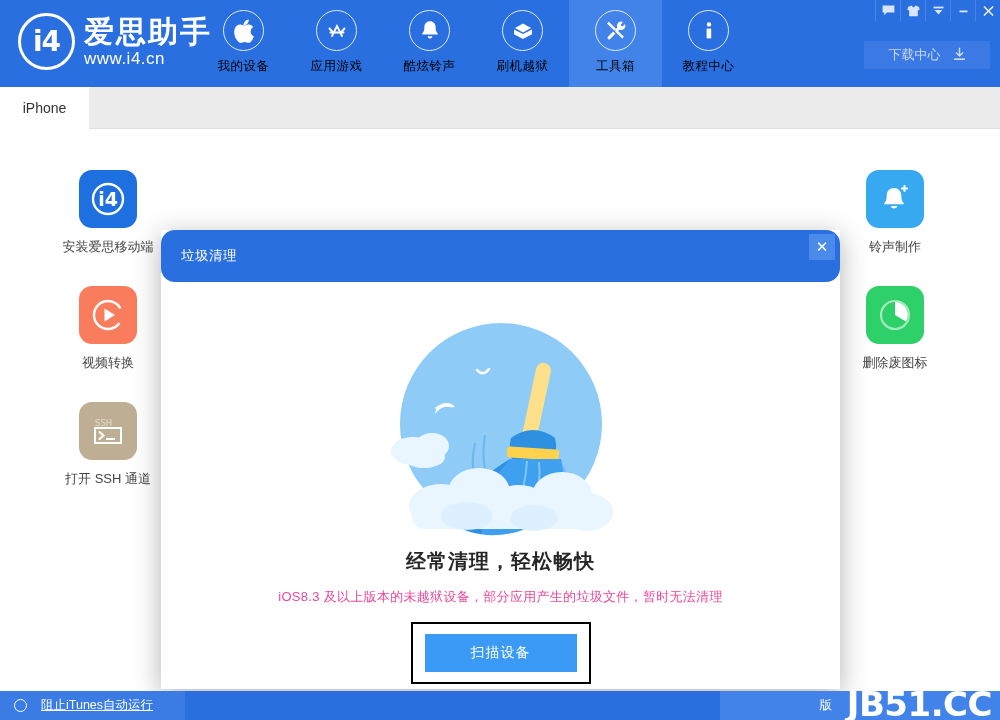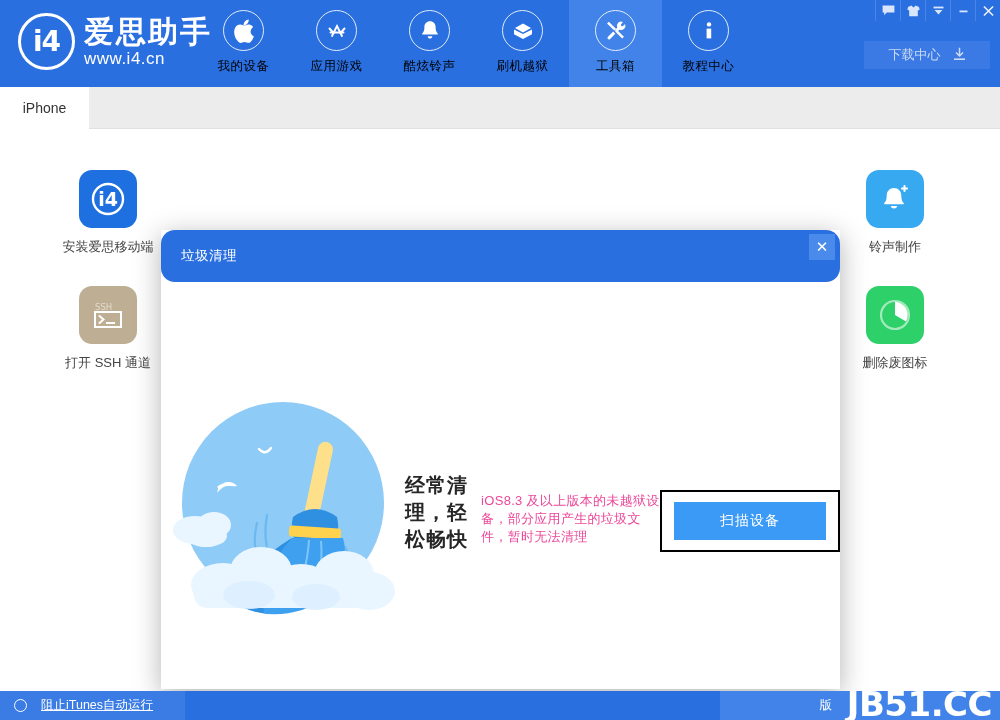--- a/index.html
+++ b/index.html
@@ -116,21 +116,21 @@
     display: flex; align-items: center; border-radius: 14px;
   }
   .modal-title { color: #ffffff; font-size: 13.5px; margin-left: 20px; letter-spacing: 0.5px; }
   .modal-close {
     position: absolute; right: 5px; top: 4px; width: 26px; height: 26px;
     background: #4a8aea; color: #ffffff;
     display: flex; align-items: center; justify-content: center;
     font-size: 15px; cursor: pointer;
   }
   .modal-body {
-    height: 423px; display: flex; flex-direction: row; align-items: center;
+    height: 423px; display: flex; flex-direction: column; align-items: center;
     padding-top: 38px;
   }
   .hero-title { font-size: 20px; color: #262626; font-weight: bold; letter-spacing: 1px; }
   .hero-sub { margin-top: 13px; font-size: 13px; color: #ec4899; letter-spacing: 0.3px; }
   .scan-wrap {
     margin-top: 16px; border: 2px solid #000000; padding: 10px 12px;
   }
   .scan-btn {
     width: 152px; height: 38px; background: #3a9af5; color: #ffffff;
     border: none; font-size: 14px; letter-spacing: 1px; cursor: pointer;
@@ -304,20 +304,29 @@
       <div class="tool-item">
         <div class="tool-icon" style="background:#1e6fe0">
           <svg width="40" height="40" viewBox="0 0 40 40">
             <circle cx="20" cy="20" r="15" fill="none" stroke="#fff" stroke-width="2.4"></circle>
             <text x="20" y="27" text-anchor="middle" fill="#fff" font-size="19" font-family="DejaVu Sans, sans-serif" font-weight="bold">i4</text>
           </svg>
         </div>
         <div class="tool-label">安装爱思移动端</div>
       </div>
 
+      <div class="tool-item">
+        <div class="tool-icon" style="background:#f97d5d">
+          <svg width="40" height="40" viewBox="0 0 40 40">
+            <circle cx="20" cy="20" r="14" fill="none" stroke="#fff" stroke-width="2.4" stroke-dasharray="72 16" transform="rotate(35 20 20)"></circle>
+            <path d="M16.5 13.5 L27 20 L16.5 26.5 Z" fill="#fff"></path>
+          </svg>
+        </div>
+        <div class="tool-label">视频转换</div>
+      </div>
 
       <div class="tool-item">
         <div class="tool-icon" style="background:#bdae94">
           <svg width="42" height="40" viewBox="0 0 42 40">
             <text x="8" y="15" fill="#e3dbcd" font-size="8.5" font-family="DejaVu Sans, sans-serif">SSH</text>
             <rect x="8" y="17" width="26" height="15" fill="none" stroke="#fff" stroke-width="2"></rect>
             <path d="M12.5 21 L16.5 24.5 L12.5 28" fill="none" stroke="#fff" stroke-width="2" stroke-linecap="round"></path>
             <rect x="19" y="27" width="9" height="2" fill="#fff"></rect>
           </svg>
         </div>

